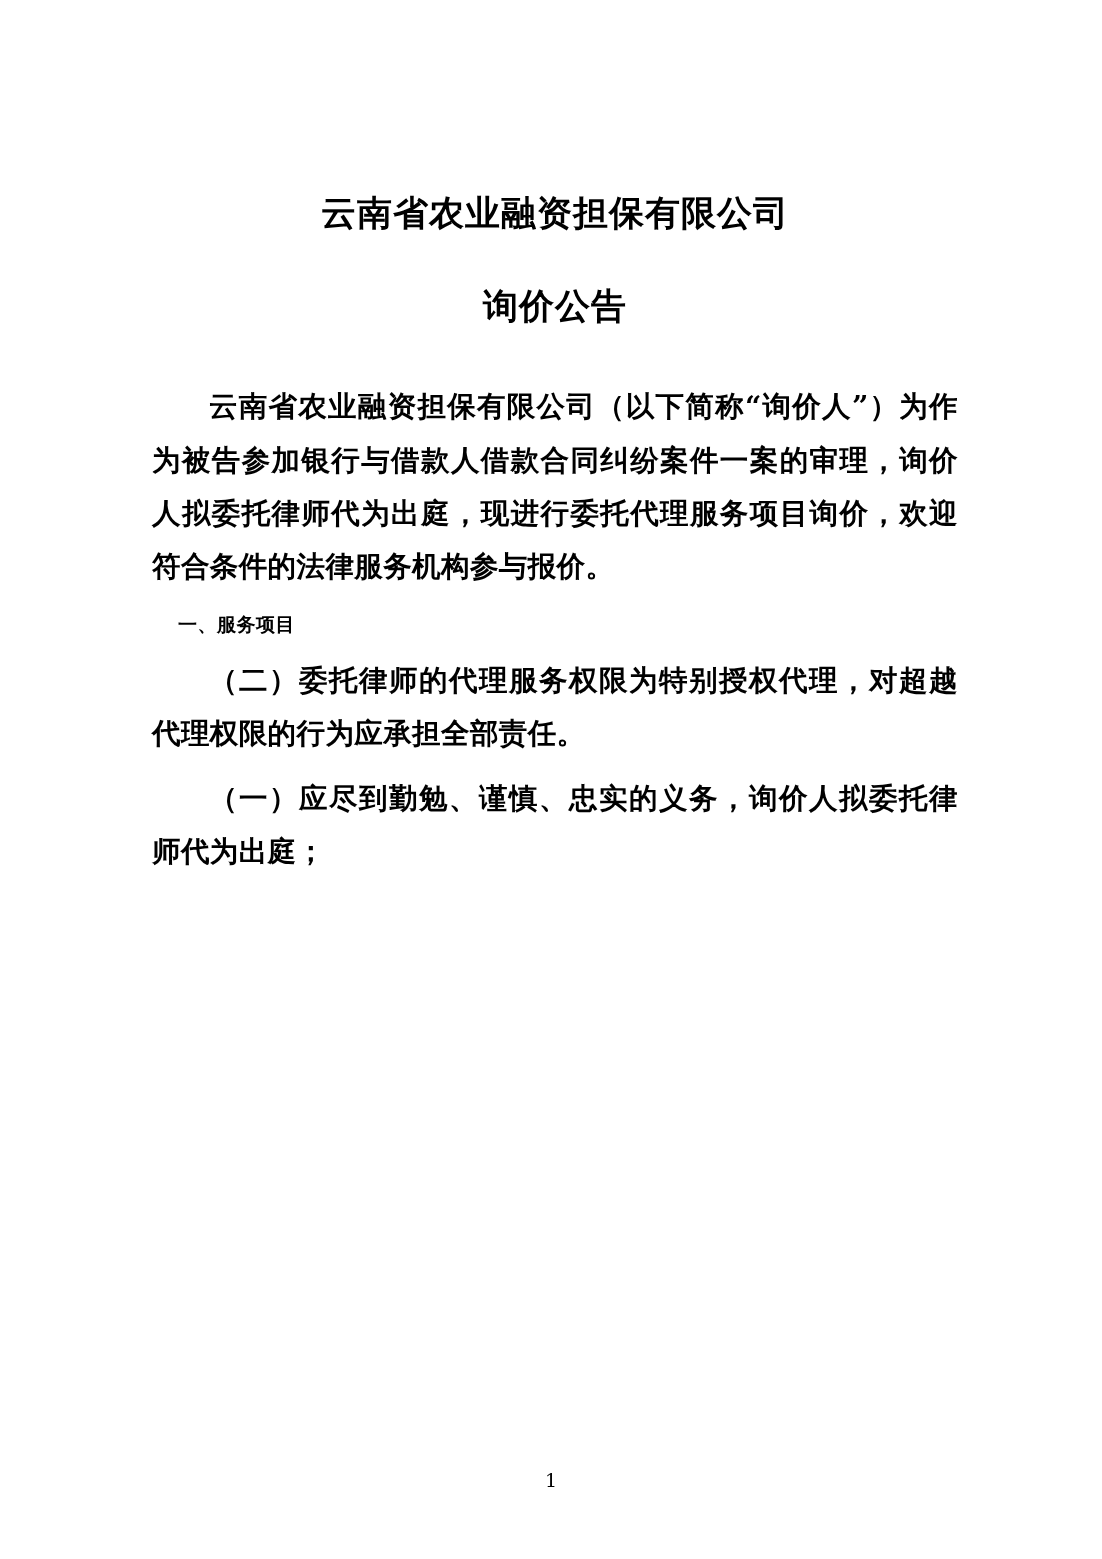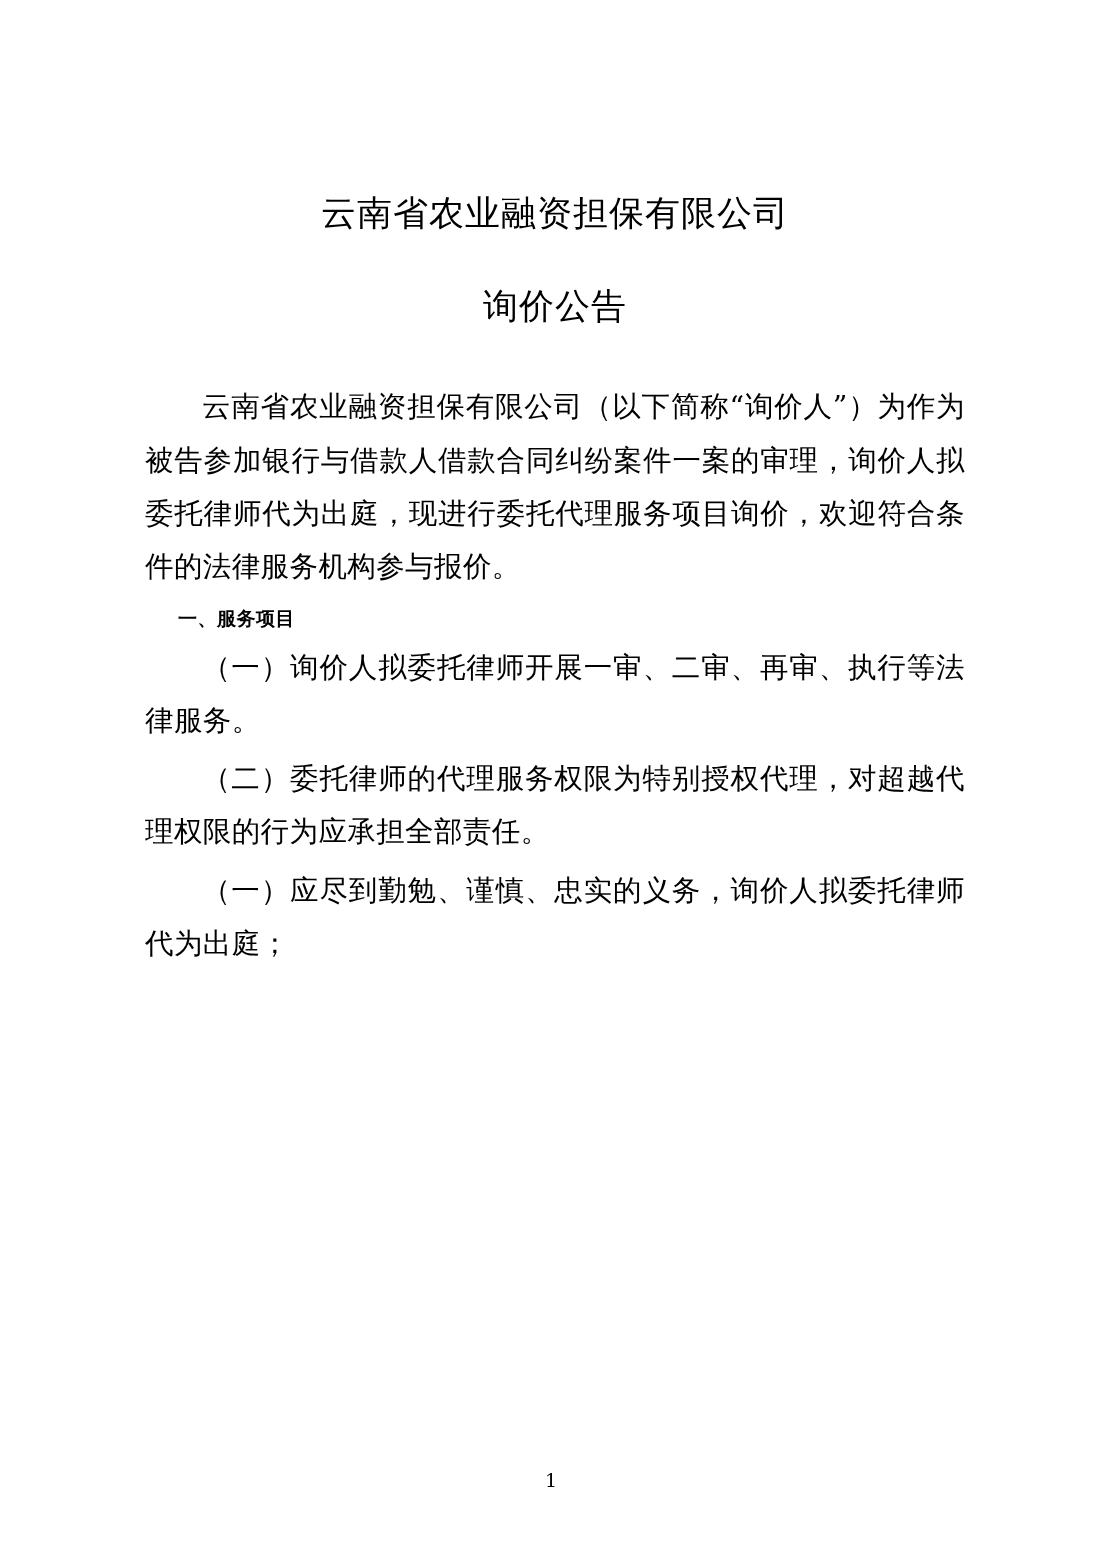--- a/index.html
+++ b/index.html
@@ -22,41 +22,42 @@
   }
   .content {
     position: absolute;
     left: 140px;
     top: 185px;
     width: 830px;
   }
   .doc-title {
     text-align: center;
     font-family: "DejaVu Sans", sans-serif;
-    font-weight: normal;
+    font-weight: bold;
     font-size: 35px;
     line-height: 1.62;
     letter-spacing: 1px;
     color: #000;
   }
   .doc-title .line2 {
     display: block;
     margin-top: 36px;
   }
   .body-block {
     margin-top: 46px;
   }
   p.para {
-    margin: 5px;
+    margin: 12px;
     font-size: 28.5px;
     line-height: 1.87;
     text-align: justify;
     text-justify: inter-ideograph;
     text-indent: 2em;
     letter-spacing: 0.4px;
+    font-weight: bold;
   }
   p.para + p.para {
     margin-top: 0px;
   }
   h2.section {
     margin: 6px 0 0 0;
     font-family: "DejaVu Sans", sans-serif;
     font-weight: bold;
     font-size: 19px;
     line-height: 1.9;
@@ -87,21 +88,20 @@
     <div class="doc-title">
       <span>云南省农业融资担保有限公司</span>
       <span class="line2">询价公告</span>
     </div>
 
     <div class="body-block">
 
       <p class="para">云南省农业融资担保有限公司（以下简称“询价人”）为作为被告参加银行与借款人借款合同纠纷案件一案的审理，询价人拟委托律师代为出庭，现进行委托代理服务项目询价，欢迎符合条件的法律服务机构参与报价。</p>
 
       <h2 class="section">一、服务项目</h2>
-      <p class="para">（一）询价人拟委托律师开展一审、二审、再审、执行等法律服务。</p>
       <p class="para">（二）委托律师的代理服务权限为特别授权代理，对超越代理权限的行为应承担全部责任。</p>
 
       <p class="para">（一）应尽到勤勉、谨慎、忠实的义务，询价人拟委托律师代为出庭；</p>
 
 
     </div>
   </div>
 
   <div class="page-number">1</div>
 

